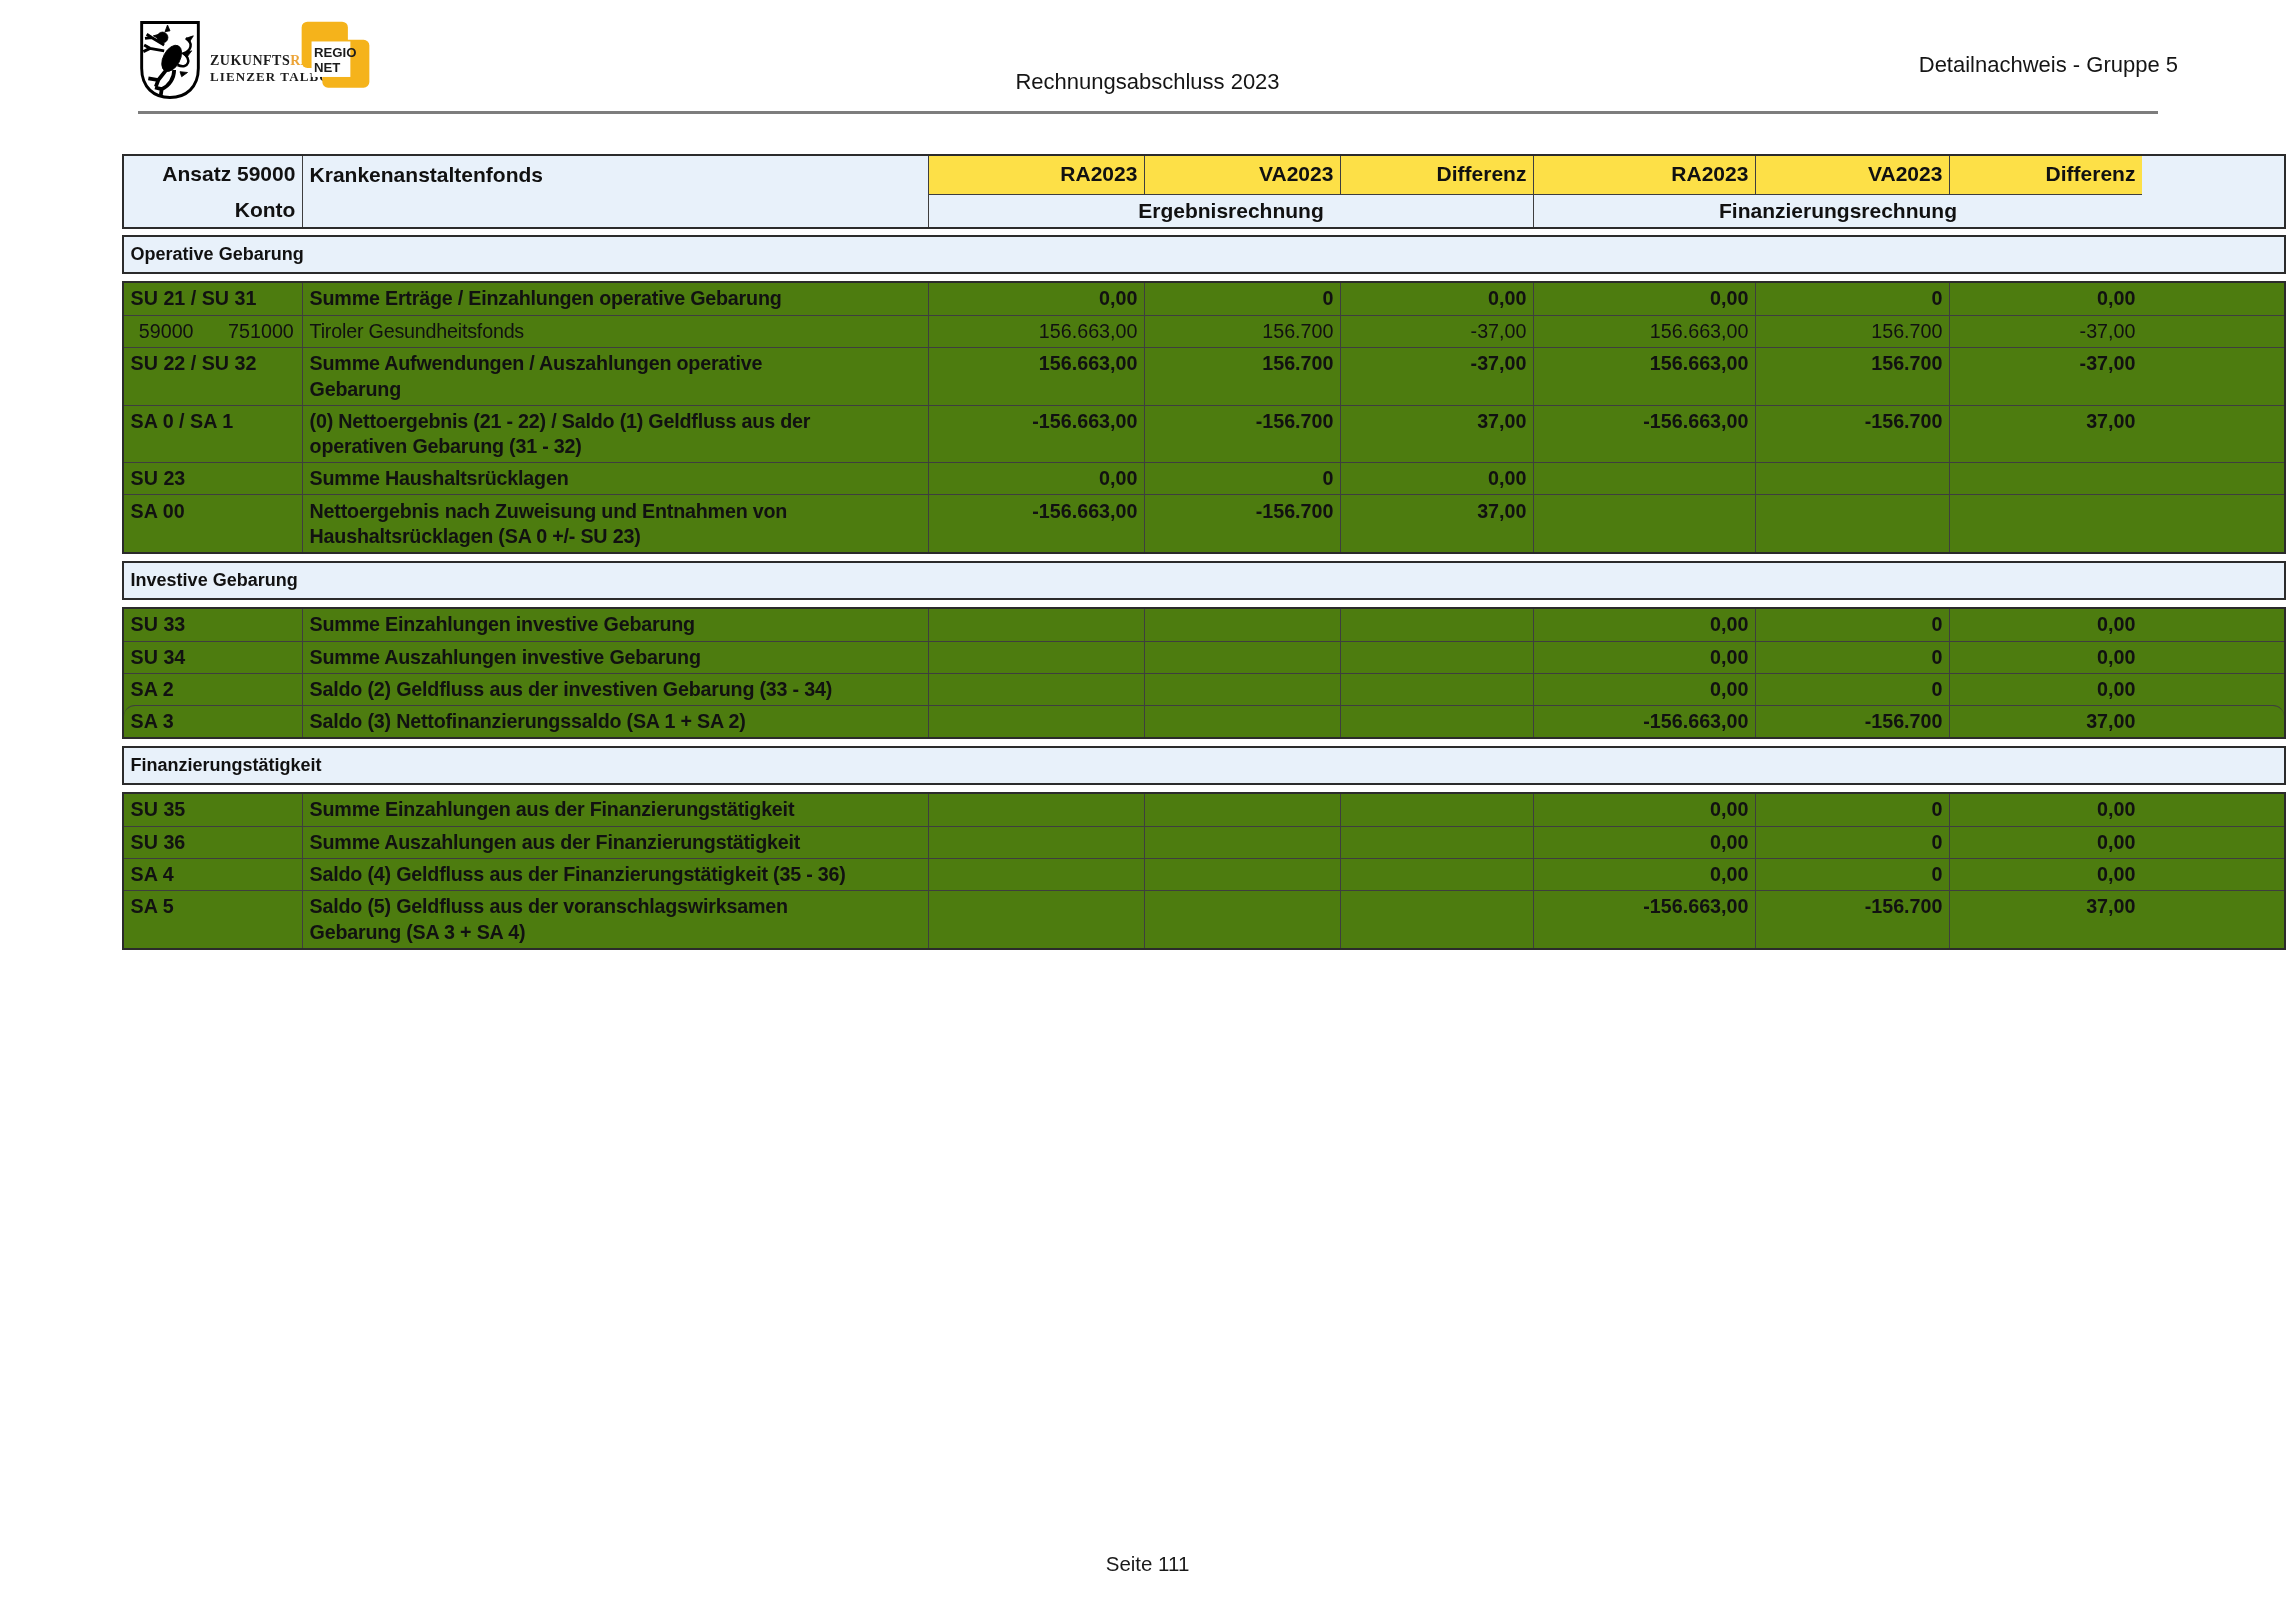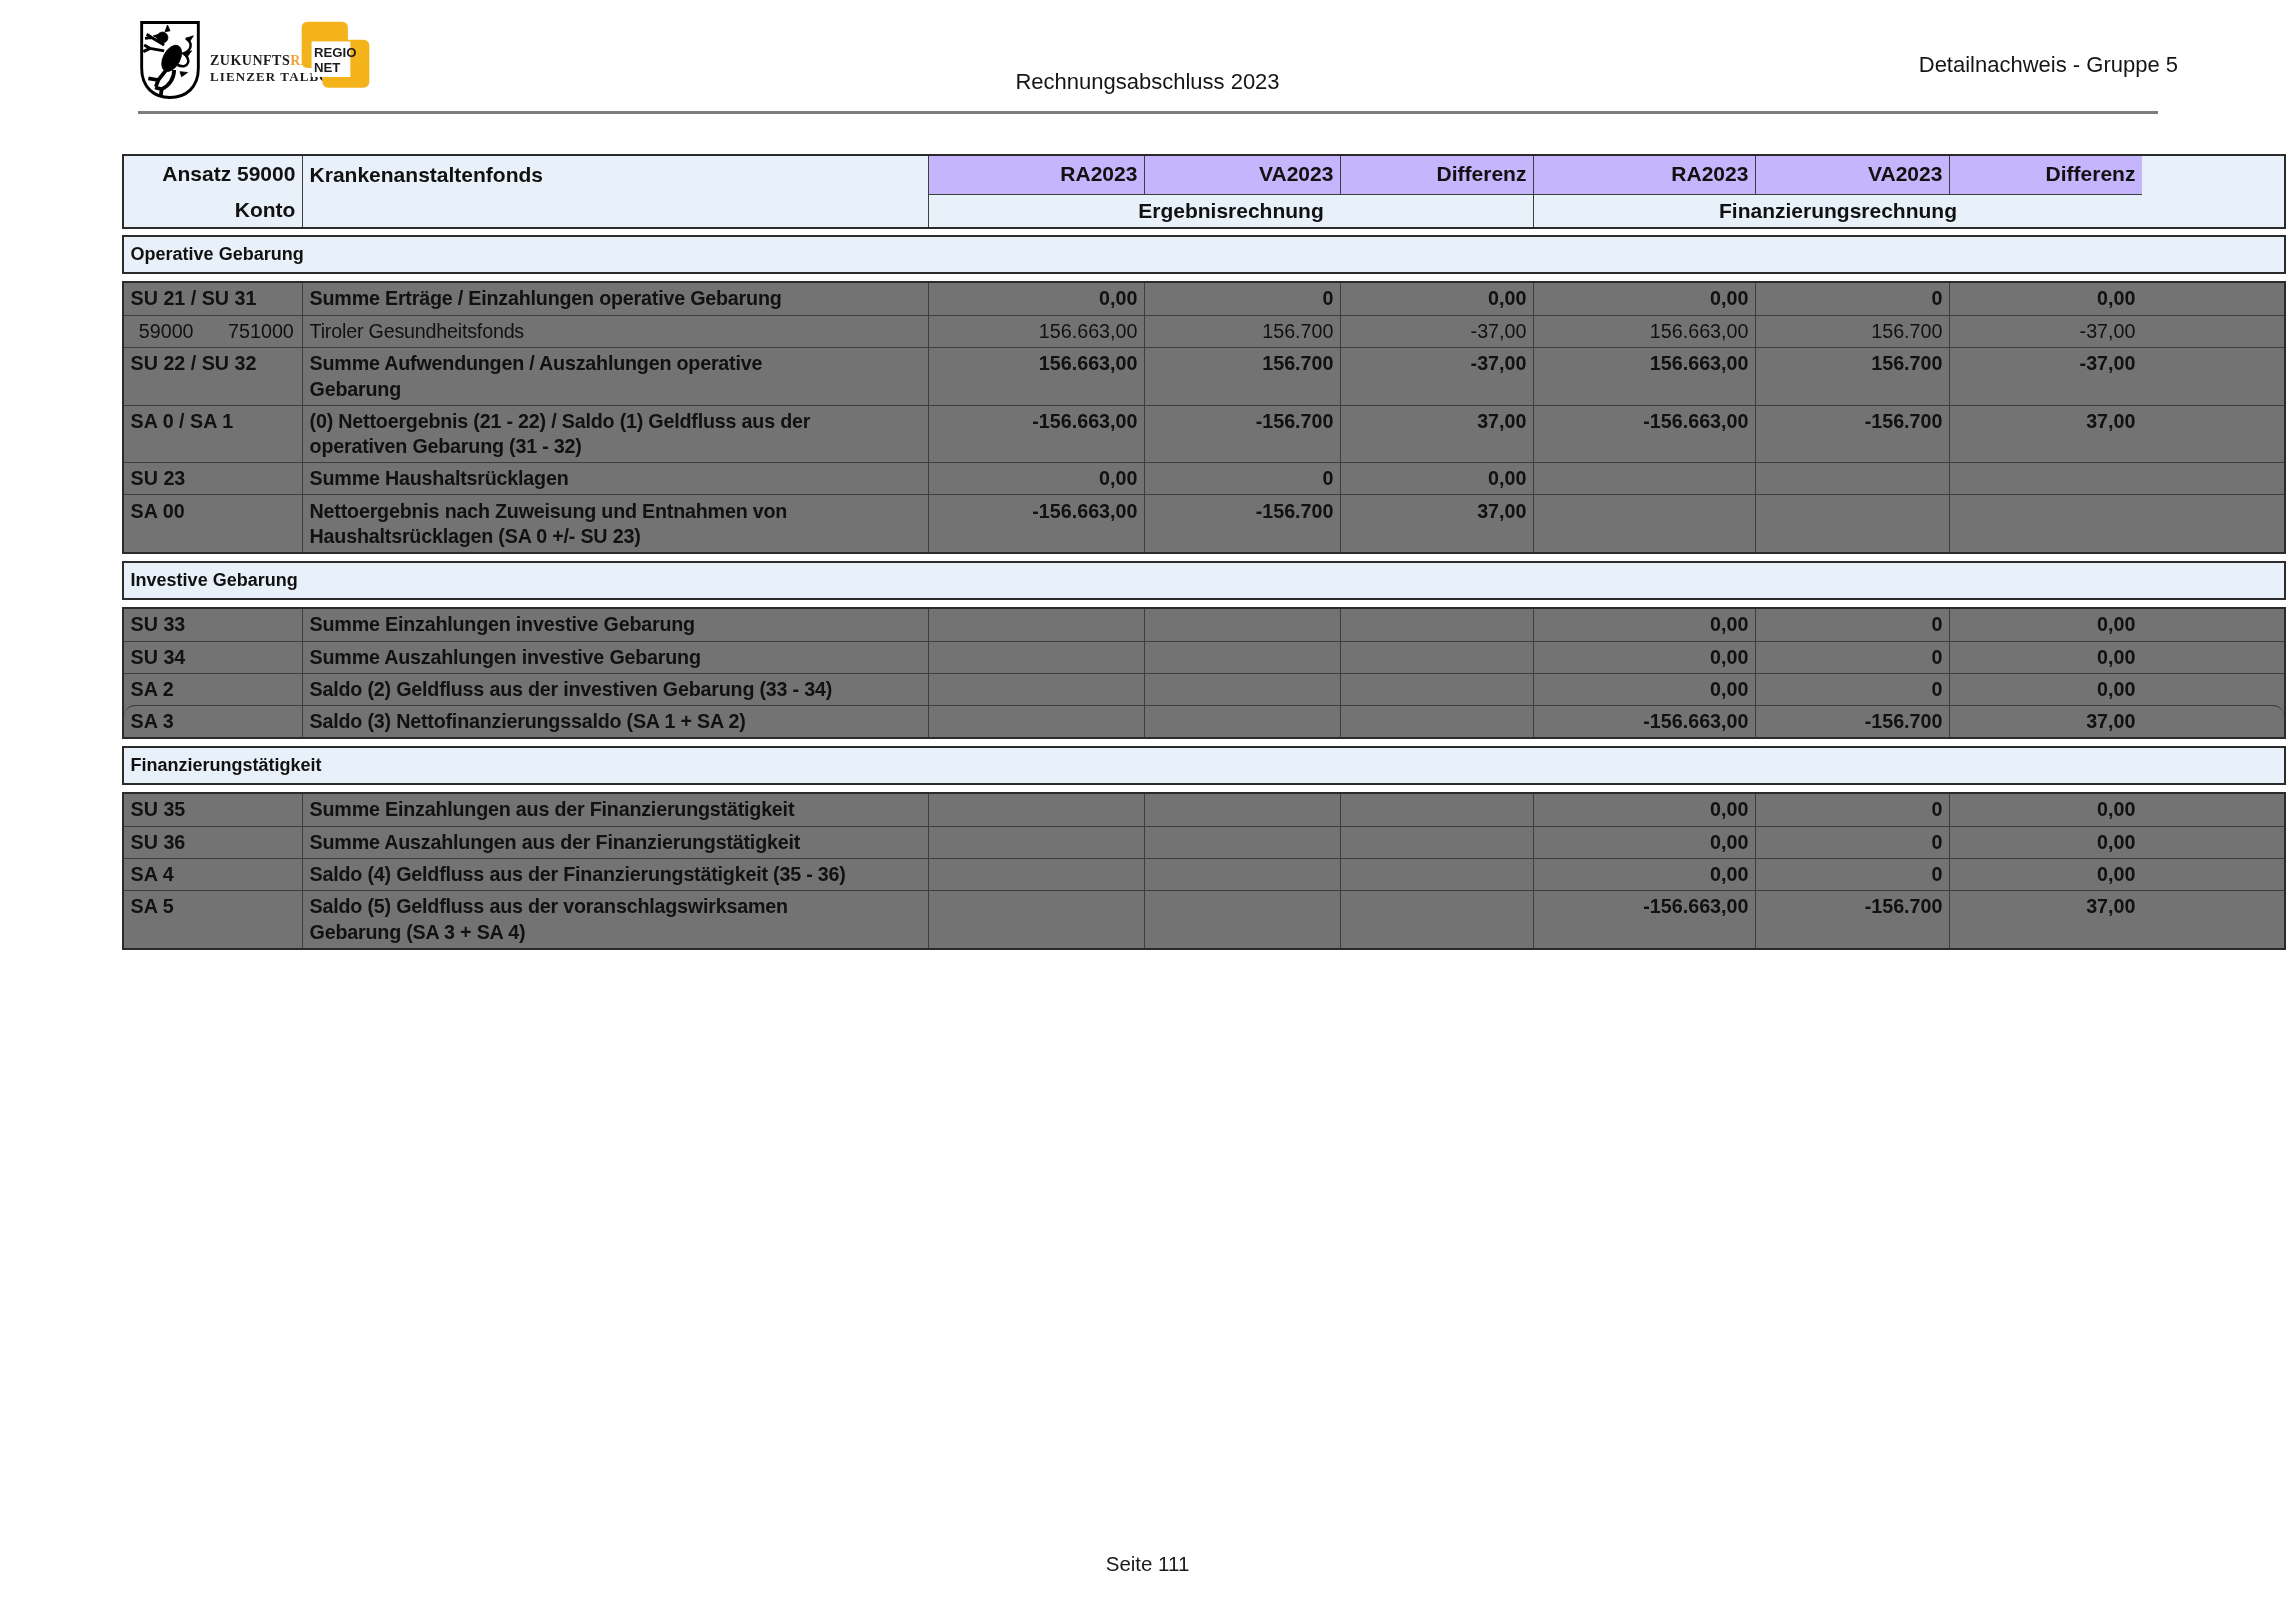--- a/index.html
+++ b/index.html
@@ -29,31 +29,31 @@
 
   
   .tablewrap { position:absolute; left:122px; top:154px; width:2164px; font-size:19.7px; }
   .grid8 { display:grid; grid-template-columns:178px 626px 216px 196px 193px 222px 194px 193px; }
 
   .t-header { border:2.5px solid #2b2b2b; background:var(--section-bg); grid-template-rows:38px 33px; margin-bottom:5.7px; }
   .hc { overflow:hidden; }
   .hc-code  { grid-column:1; grid-row:1/3; text-align:right; padding-right:6.6px; font-weight:700; font-size:21px; }
   .hc-code div { line-height:36px; }
   .hc-title { grid-column:2; grid-row:1/3; border-left:1.6px solid #3e3e3e; padding-left:6.6px; font-weight:700; font-size:21px; line-height:38px; }
-  .hv { grid-row:1; background:#c4b5fd; border-left:1.6px solid #3e3e3e; text-align:right; padding-right:6.6px; font-weight:700; font-size:21px; line-height:36px; }
+  .hv { grid-row:1; background:#fde047; border-left:1.6px solid #3e3e3e; text-align:right; padding-right:6.6px; font-weight:700; font-size:21px; line-height:36px; }
   .hv1{grid-column:3}.hv2{grid-column:4}.hv3{grid-column:5}.hv4{grid-column:6}.hv5{grid-column:7}.hv6{grid-column:8}
   .hg { grid-row:2; border-top:1.6px solid #3e3e3e; border-left:1.6px solid #3e3e3e; text-align:center; font-weight:700; font-size:21px; line-height:31px; }
   .hg1{ grid-column:3/6; } .hg2{ grid-column:6/9; }
 
   .section-header {
     border:2.5px solid #2b2b2b; background:var(--section-bg);
     font-weight:700; font-size:18px; line-height:34px; padding-left:6.6px;
     margin-bottom:7px; height:39px;
   }
-  .data-block { border:2.5px solid #2b2b2b; margin-bottom:6.6px; background:#737373; }
+  .data-block { border:2.5px solid #2b2b2b; margin-bottom:6.6px; background:#4d7c0f; }
   .t-row { font-weight:700; }
   .t-row.normal { font-weight:400; }
   .t-row + .t-row { border-top:1.6px solid #3e3e3e; }
   .cell { overflow:hidden; line-height:25.4px; padding-top:3.3px; padding-bottom:2.5px; }
   .cell + .cell { border-left:1.6px solid #3e3e3e; }
   .code-cell { padding-left:6.6px; }
   .code-pair { display:flex; justify-content:space-between; padding-left:14.8px; padding-right:8.2px; }
   .desc-cell { padding-left:6.6px; white-space:nowrap; letter-spacing:-0.2px; }
   .val-cell  { text-align:right; padding-right:6.6px; }
 

